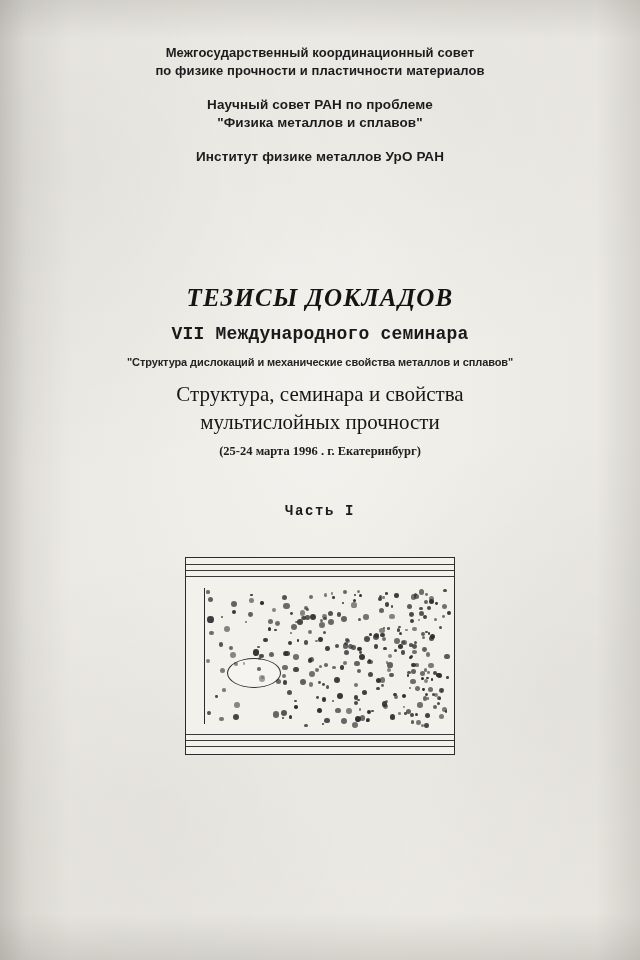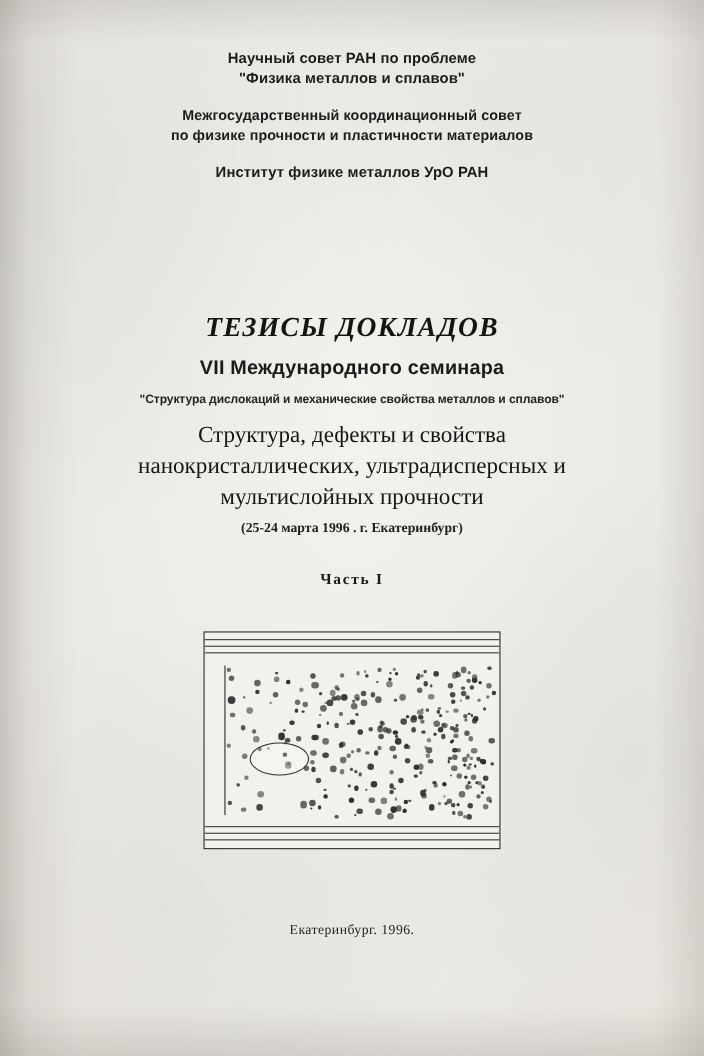--- a/index.html
+++ b/index.html
@@ -82,21 +82,21 @@
   }
   .main-title {
     font-family: "Liberation Serif", serif;
     font-weight: bold;
     font-style: italic;
     font-size: 25px;
     letter-spacing: 1.2px;
     color: #141414;
   }
   .subtitle-seminar {
-    font-family: Liberation Sans, sans-serif;
+    font-family: Liberation Mono, monospace;
     font-weight: bold;
     font-size: 18px;
     margin-top: 12px;
     letter-spacing: 0.2px;
     color: #1a1a1a;
   }
   .seminar-theme {
     font-family: "Liberation Sans", sans-serif;
     font-weight: bold;
     font-size: 11px;
@@ -112,25 +112,25 @@
     color: #161616;
   }
   .dates {
     font-family: "Liberation Serif", serif;
     font-weight: bold;
     font-size: 12.5px;
     margin-top: 8px;
     color: #202020;
   }
   .part {
-    font-family: Liberation Serif, serif;
+    font-family: Liberation Mono, monospace;
     font-weight: bold;
     font-size: 14px;
     letter-spacing: 1.6px;
-    margin-top: 32px;
+    margin-top: 44px;
     color: #1a1a1a;
   }
 
   
   .figure-wrap {
     margin-top: 38px;
     display: flex;
     justify-content: center;
   }
   .figure {
@@ -193,42 +193,41 @@
 </style>
 </head>
 <body>
 
 <div class="page">
   <div class="content">
 
     <div class="orgs">
 
       <div class="org-group">
+        <div class="org-line small">Межгосударственный координационный совет</div>
+        <div class="org-line small">по физике прочности и пластичности материалов</div>
+      </div>
+
+      <div class="org-group">
         <div class="org-line">Научный совет РАН по проблеме</div>
         <div class="org-line">"Физика металлов и сплавов"</div>
-      </div>
-
-      <div class="org-group">
-        <div class="org-line small">Межгосударственный координационный совет</div>
-        <div class="org-line small">по физике прочности и пластичности материалов</div>
       </div>
 
       <div class="org-group">
         <div class="org-line">Институт физике металлов УрО РАН</div>
       </div>
 
     </div>
 
     <div class="title-block">
       <div class="main-title">ТЕЗИСЫ ДОКЛАДОВ</div>
       <div class="subtitle-seminar">VII Международного семинара</div>
       <div class="seminar-theme">"Структура дислокаций и механические свойства металлов и сплавов"</div>
       <div class="topic">
-        <div>Структура, дефекты и свойства</div>
-        <div>нанокристаллических, ультрадисперсных и</div>
+        <div>Структура, семинара и свойства</div>
         <div>мультислойных прочности</div>
       </div>
       <div class="dates">(25-24 марта 1996 . г. Екатеринбург)</div>
       <div class="part">Часть I</div>
     </div>
 
     <div class="figure-wrap">
       <div class="figure">
         <div class="fig-lines-top">
           <i></i>
@@ -529,16 +528,15 @@
               <span class="dot" style="left: 94.7px; top: 90.9px; width: 5.9px; height: 5.9px; opacity: 0.75;"></span>
               <span class="dot" style="left: 26.9px; top: 22px; width: 4.1px; height: 4.1px; opacity: 0.94;"></span>
               <span class="dot" style="left: 78.3px; top: 14.7px; width: 6.5px; height: 6.5px; opacity: 0.69;"></span>
               <span class="dot" style="left: 237.3px; top: 118.5px; width: 5px; height: 5px; opacity: 0.62;"></span>
               <span class="dot" style="left: 178.4px; top: 59px; width: 3.4px; height: 3.4px; opacity: 0.89;"></span>
             </div>
         </div>
       </div>
     </div>
 
-    <div class="footer">Екатеринбург. 1996.</div>
 
   </div>
 </div>
 
 </body></html>

